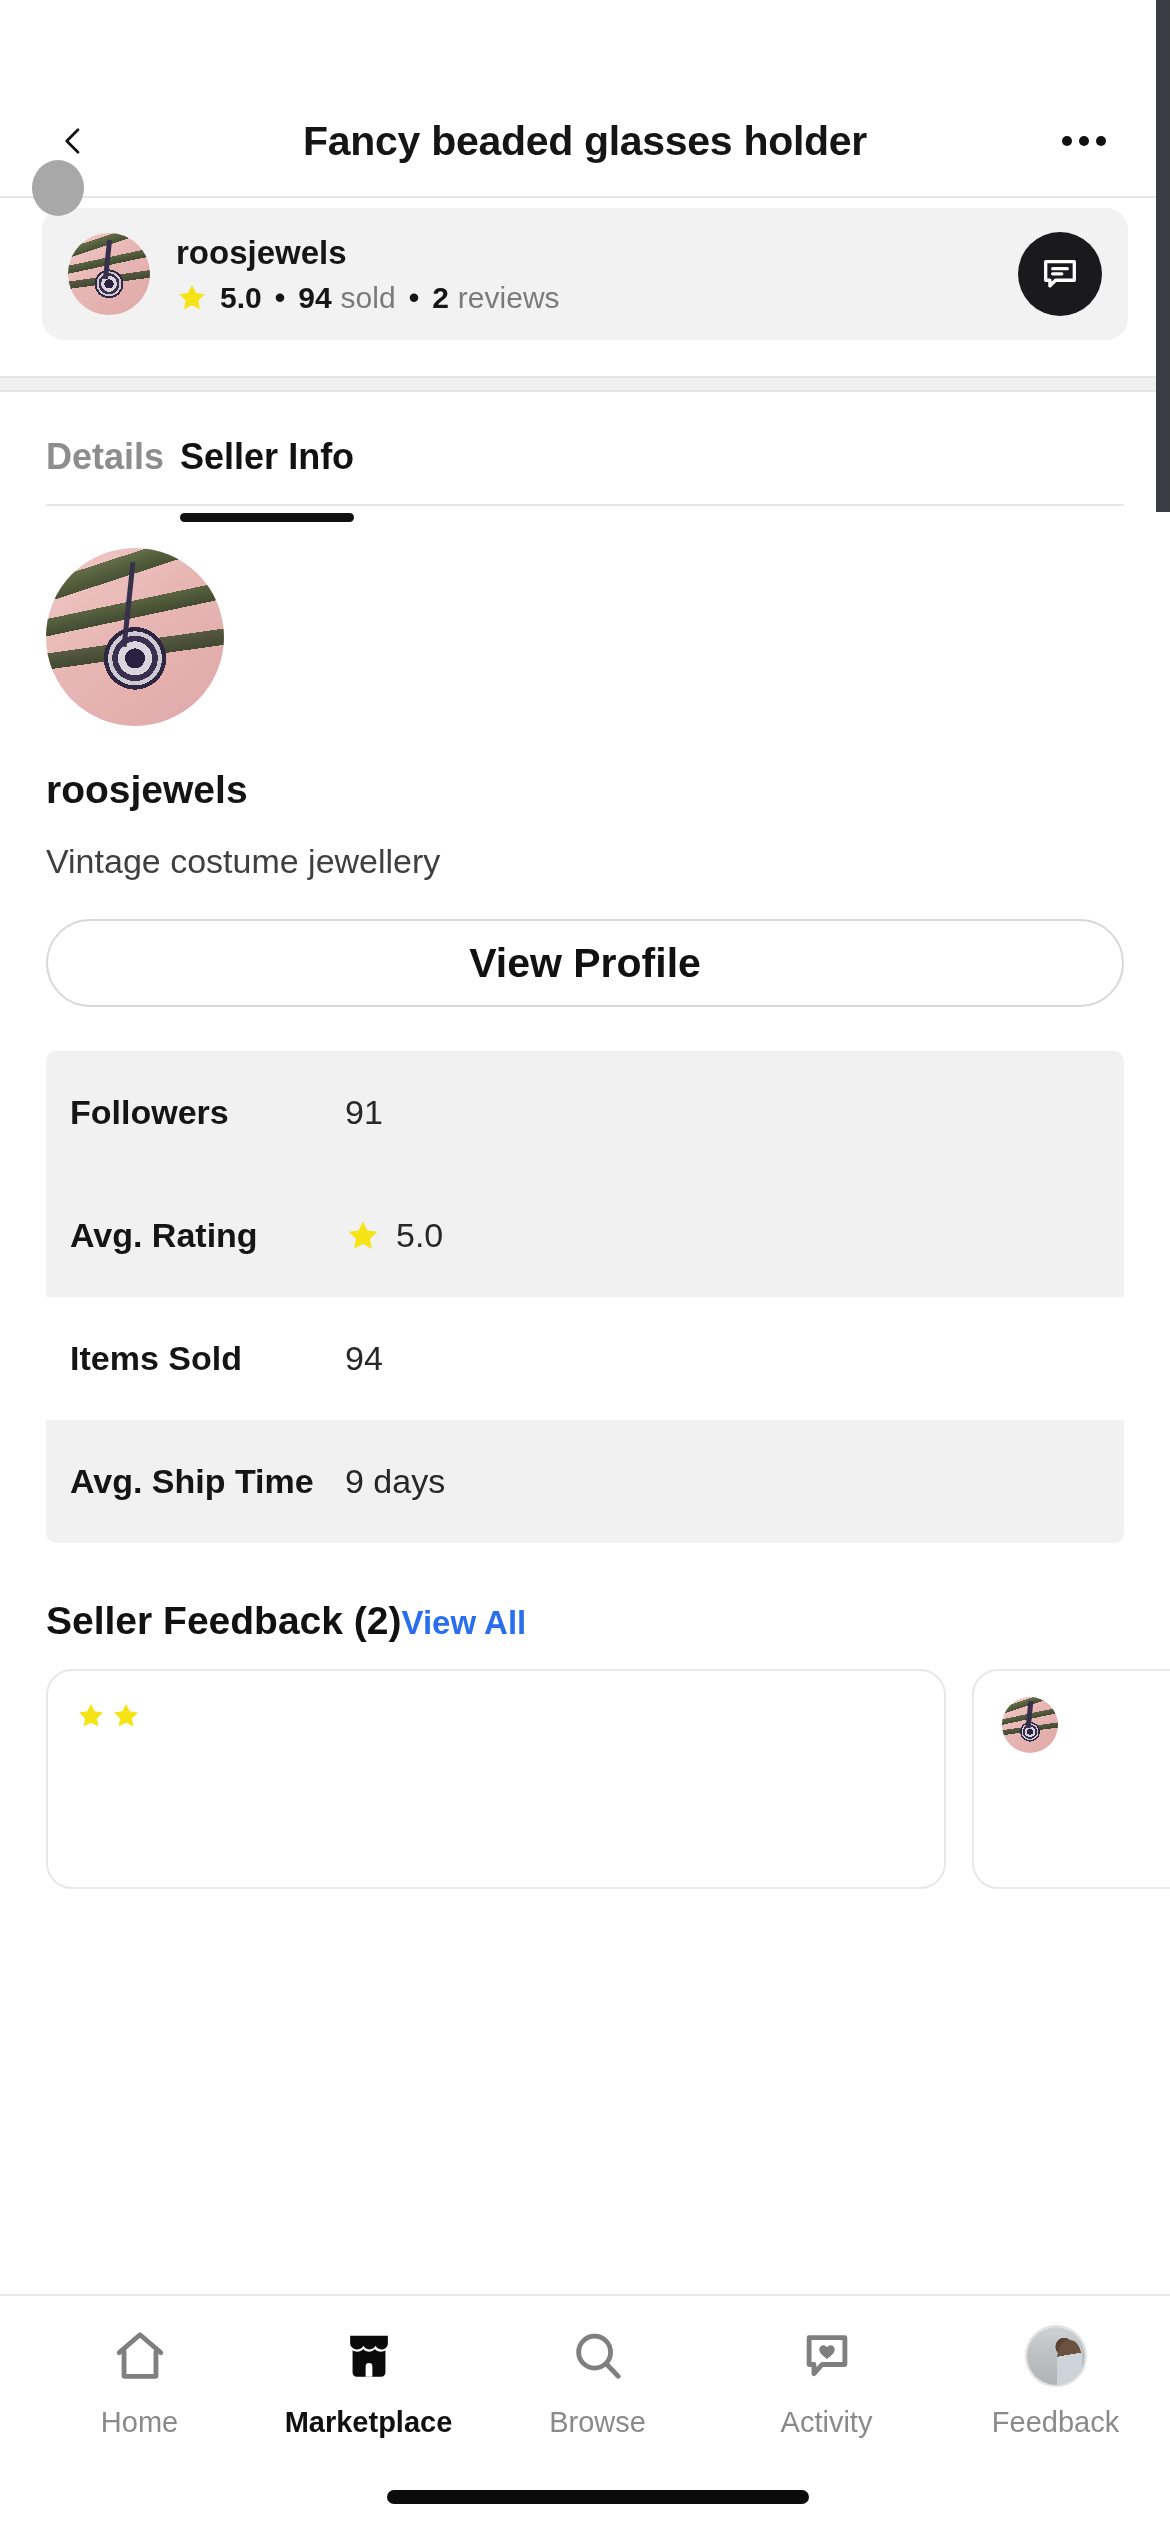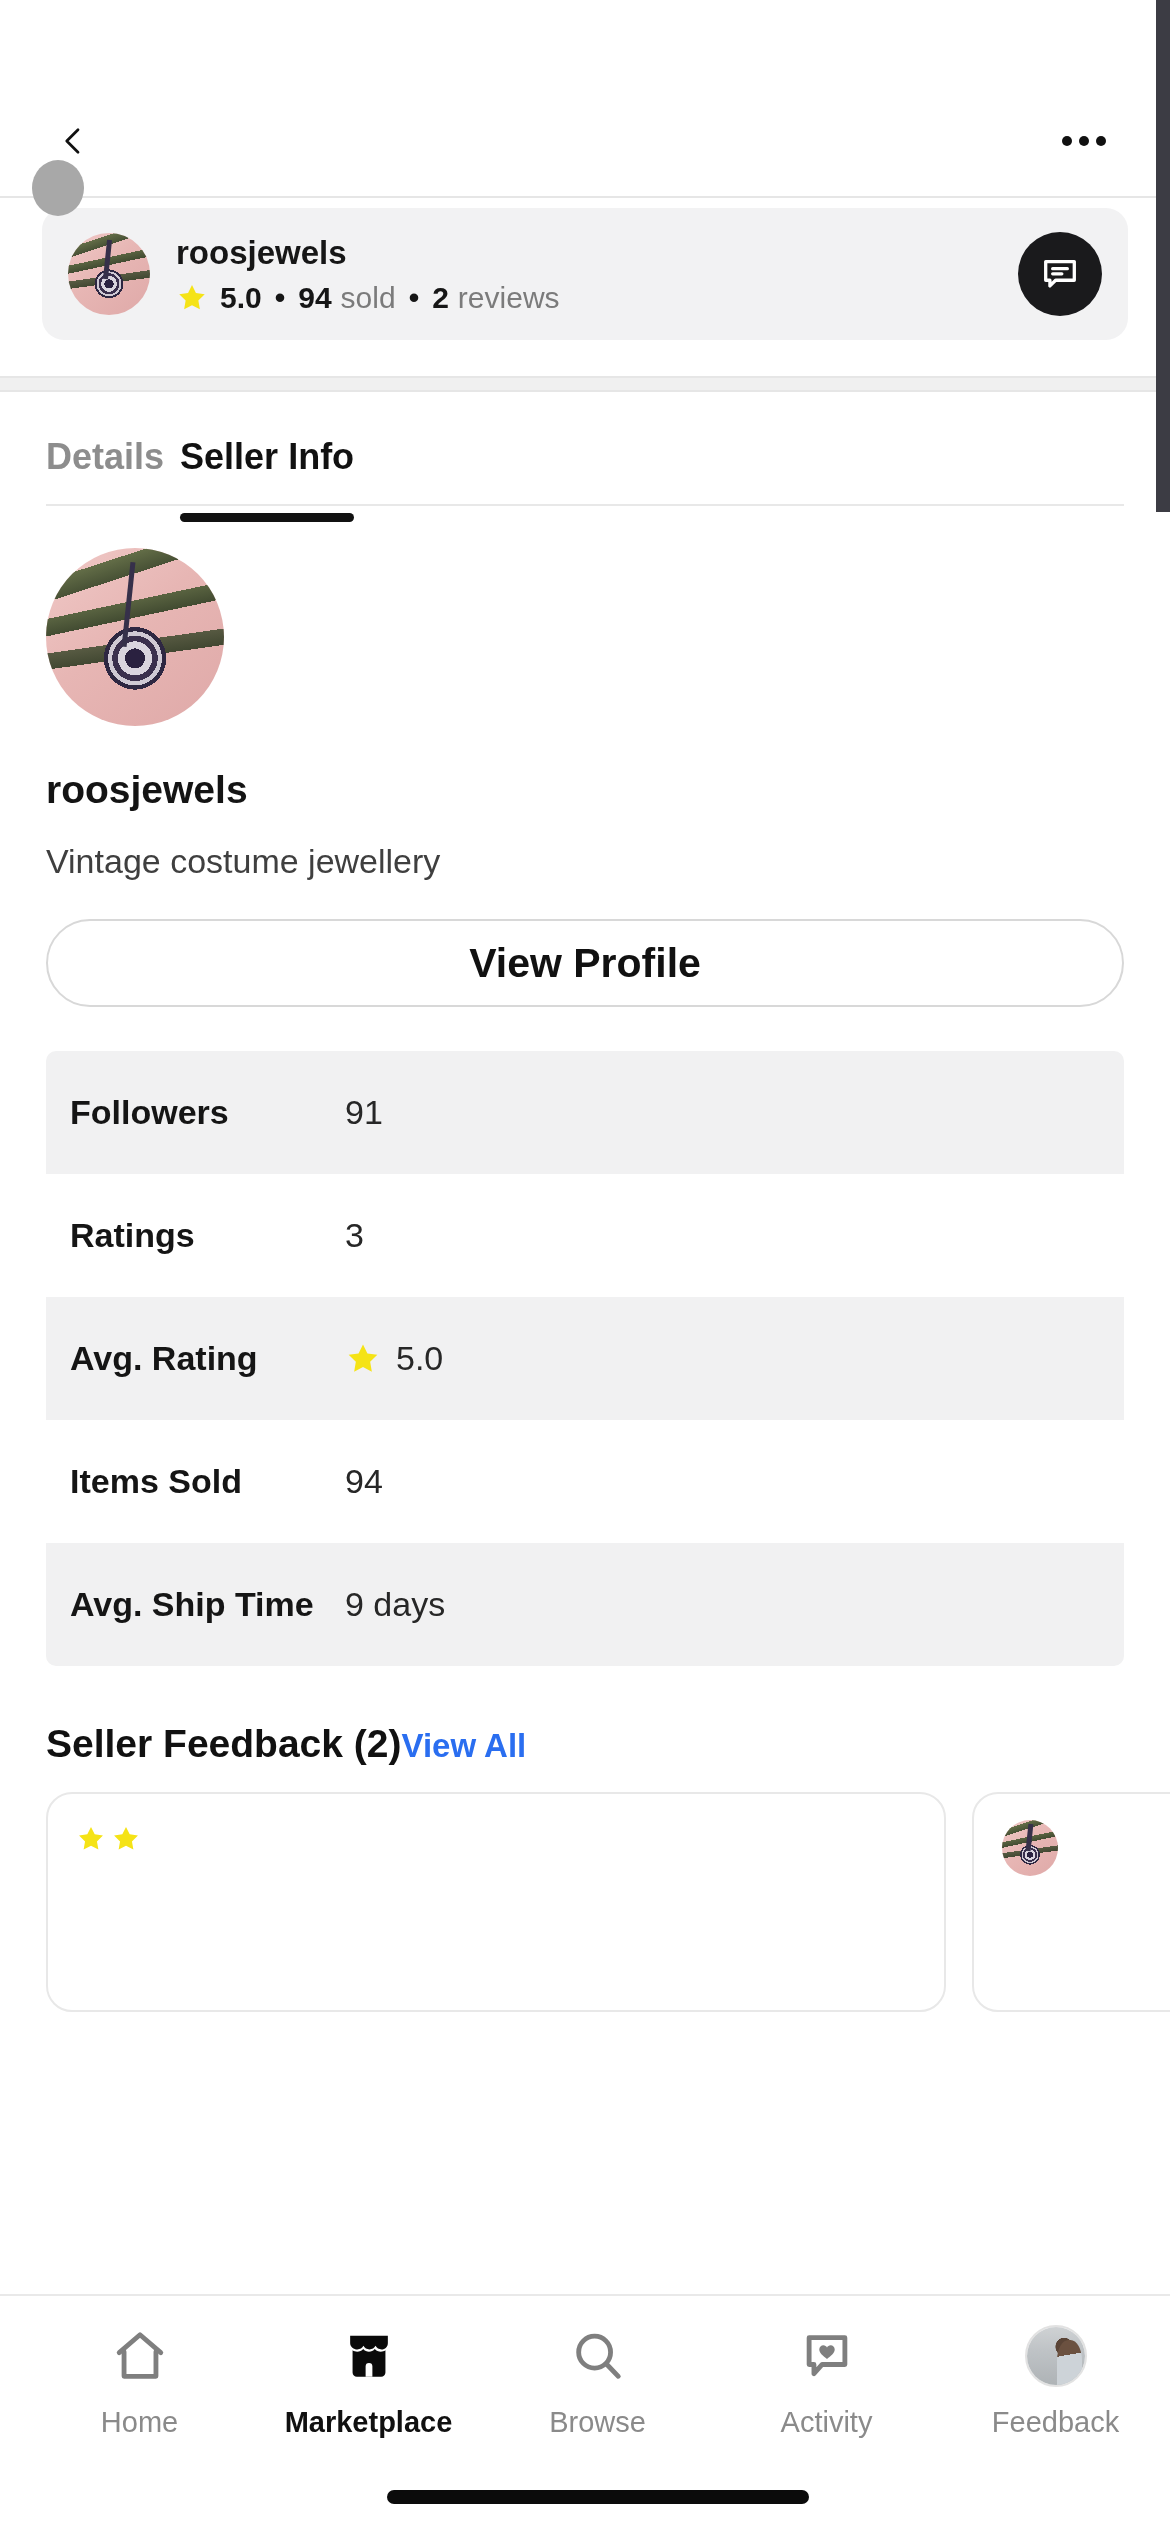--- a/index.html
+++ b/index.html
@@ -399,20 +399,21 @@
   <div class="scrollbar"></div>
 
   <div class="status-bar"></div>
 
   <div class="header">
     <div class="back-btn">
       <svg class="back-chevron" viewBox="0 0 24 24" fill="none">
         <path d="M16 3 L7 12 L16 21" stroke="#111111" stroke-width="2.2" stroke-linecap="round" stroke-linejoin="round"></path>
       </svg>
     </div>
+    <div class="header-title">Fancy beaded glasses holder</div>
     <div class="more-btn">
       <i></i>
       <i></i>
       <i></i>
     </div>
   </div>
   <div class="header-divider"></div>
 
   <div class="cursor-dot"></div>
 
@@ -462,24 +463,20 @@
     <div class="profile-name">roosjewels</div>
     <div class="profile-bio">Vintage costume jewellery</div>
     <div class="view-profile-btn">View Profile</div>
   </div>
 
   <div class="stats">
     <div class="stat-row shade">
       <div class="stat-label">Followers</div>
       <div class="stat-value">91</div>
     </div>
-    <div class="stat-row">
-      <div class="stat-label">Ratings</div>
-      <div class="stat-value">3</div>
-    </div>
     <div class="stat-row shade">
       <div class="stat-label">Avg. Rating</div>
       <div class="stat-value">
         <span class="star-ico">
           <svg width="36" height="36" viewBox="0 0 24 24" aria-hidden="true">
             <path d="M12 2.3l2.95 5.98 6.6.96-4.78 4.66 1.13 6.57L12 17.37l-5.9 3.1 1.13-6.57L2.45 9.24l6.6-.96z" fill="#f5e316"></path>
           </svg>
         </span>
         <span>5.0</span>
       </div>

